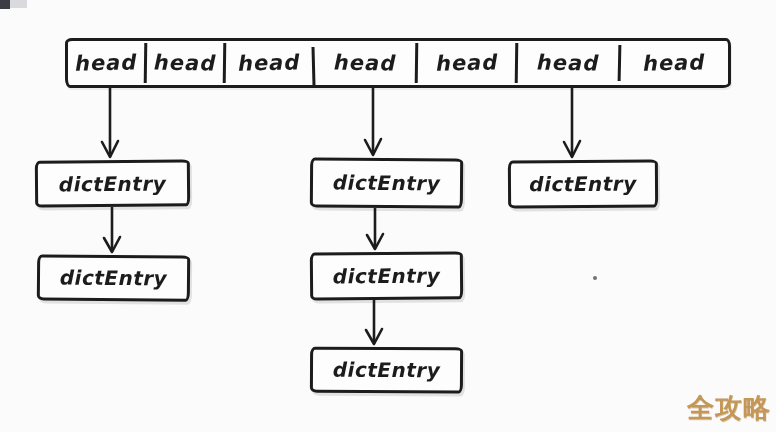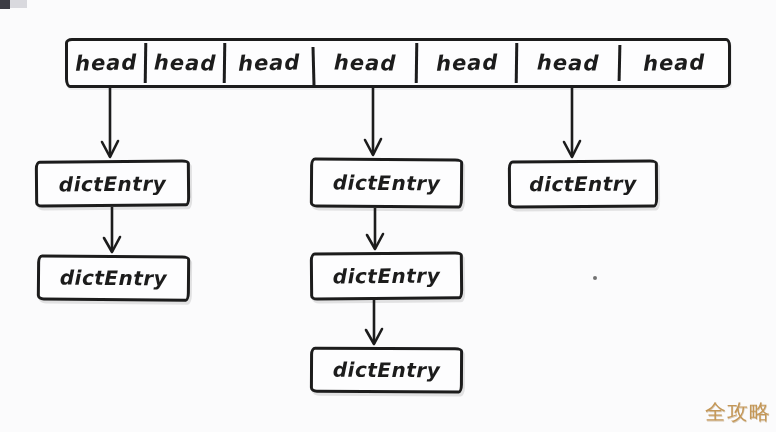--- a/index.html
+++ b/index.html
@@ -87,21 +87,21 @@
   
   .speck {
     position: absolute; left: 593px; top: 276px;
     width: 4px; height: 4px; border-radius: 50%;
     background: #444; opacity: 0.75;
   }
 
   
   .watermark {
     position: absolute; right: 5px; bottom: 6px;
-    font-size: 21px; font-weight: normal;
+    font-size: 27px; font-weight: bold;
     color: var(--watermark);
     letter-spacing: 1px;
     text-shadow: 0.5px 0.5px 0 rgba(150,110,50,0.35);
   }
 </style>
 </head>
 <body>
 
 <div class="canvas">
 

